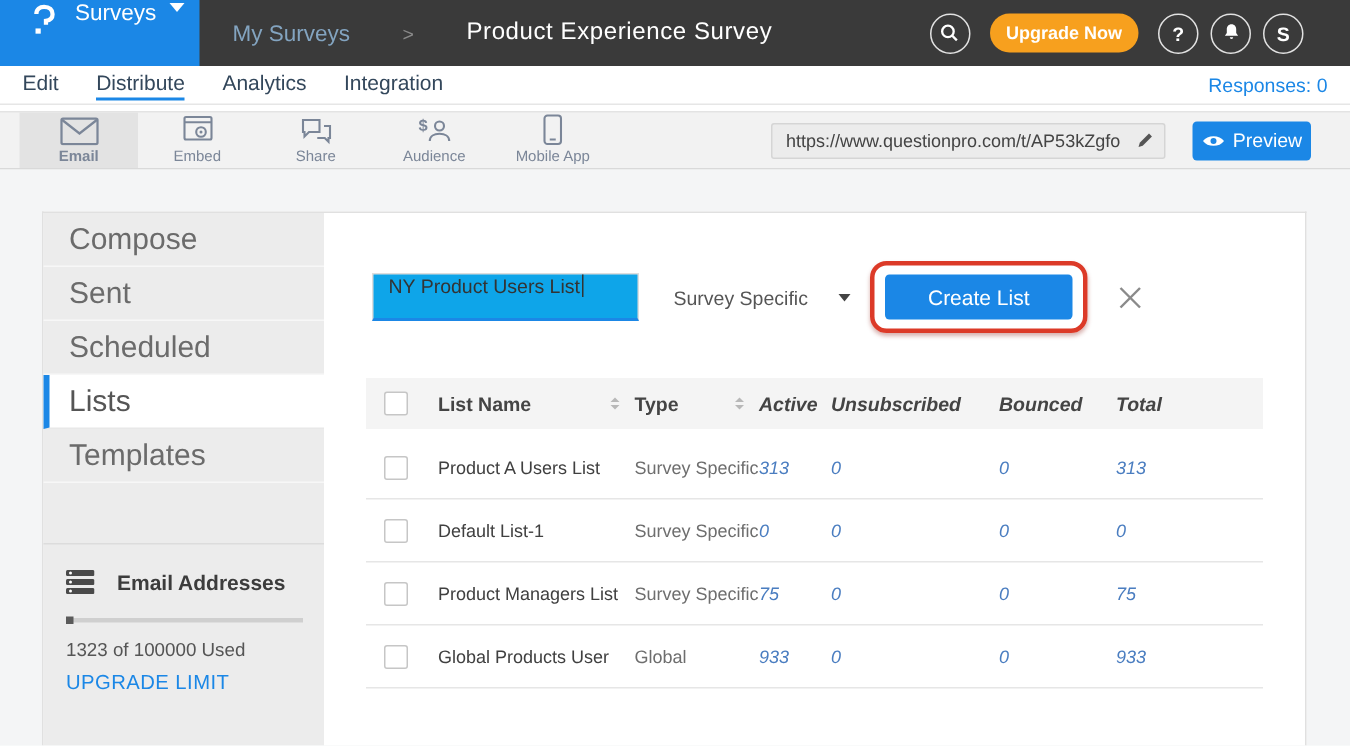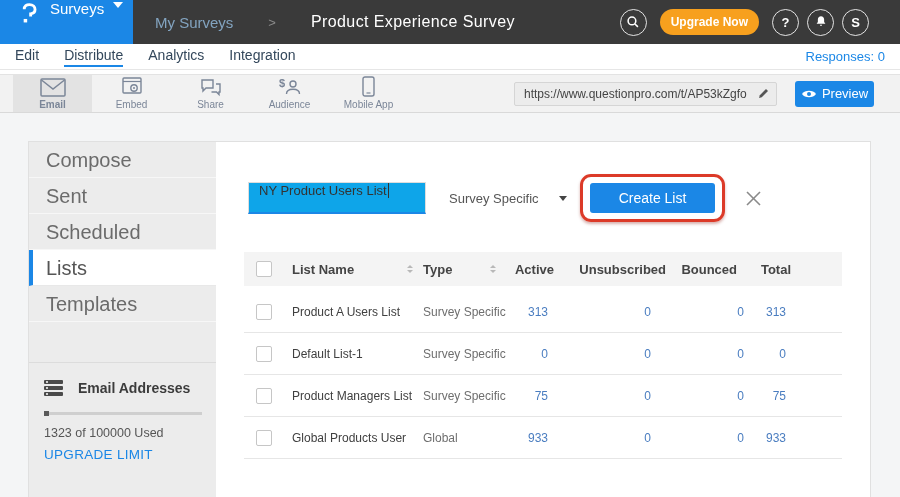--- a/index.html
+++ b/index.html
@@ -75,21 +75,21 @@
   .t-row:first-of-type { border-top:1px solid #e6e6e6; }
   .t-row span:nth-child(4) { padding-right:6px; }
   .t-row span:nth-child(5) { padding-right:15px; }
   .t-row span:nth-child(7) { padding-right:5px; }
   .cell-check { display:flex; justify-content:center; }
   .checkbox { width:16px; height:16px; border:1px solid #c6c6c6; border-radius:2px; background:#fff; }
   .cell-name { display:flex; align-items:center; padding-left:8px; white-space:nowrap; }
   .cell-sorter { margin-left:auto; margin-right:10px; display:flex; flex-direction:column; gap:2px; }
   .tri-up { width:0; height:0; border-left:3.5px solid transparent; border-right:3.5px solid transparent; border-bottom:3.5px solid #b8b8b8; }
   .tri-dn { width:0; height:0; border-left:3.5px solid transparent; border-right:3.5px solid transparent; border-top:3.5px solid #b8b8b8; }
-  .num { text-align:right; }
+  .num { text-align:left;font-style:italic; }
   .link-blue { color:#404040; }
   .type-txt { color:#6e6e6e; white-space:nowrap; }
   .numval { color:#4a7dc0; }
 </style>
 </head>
 <body>
 
 <div class="header">
   <div class="logo-block">
     <svg class="logo-mark" viewBox="0 0 24 26">

